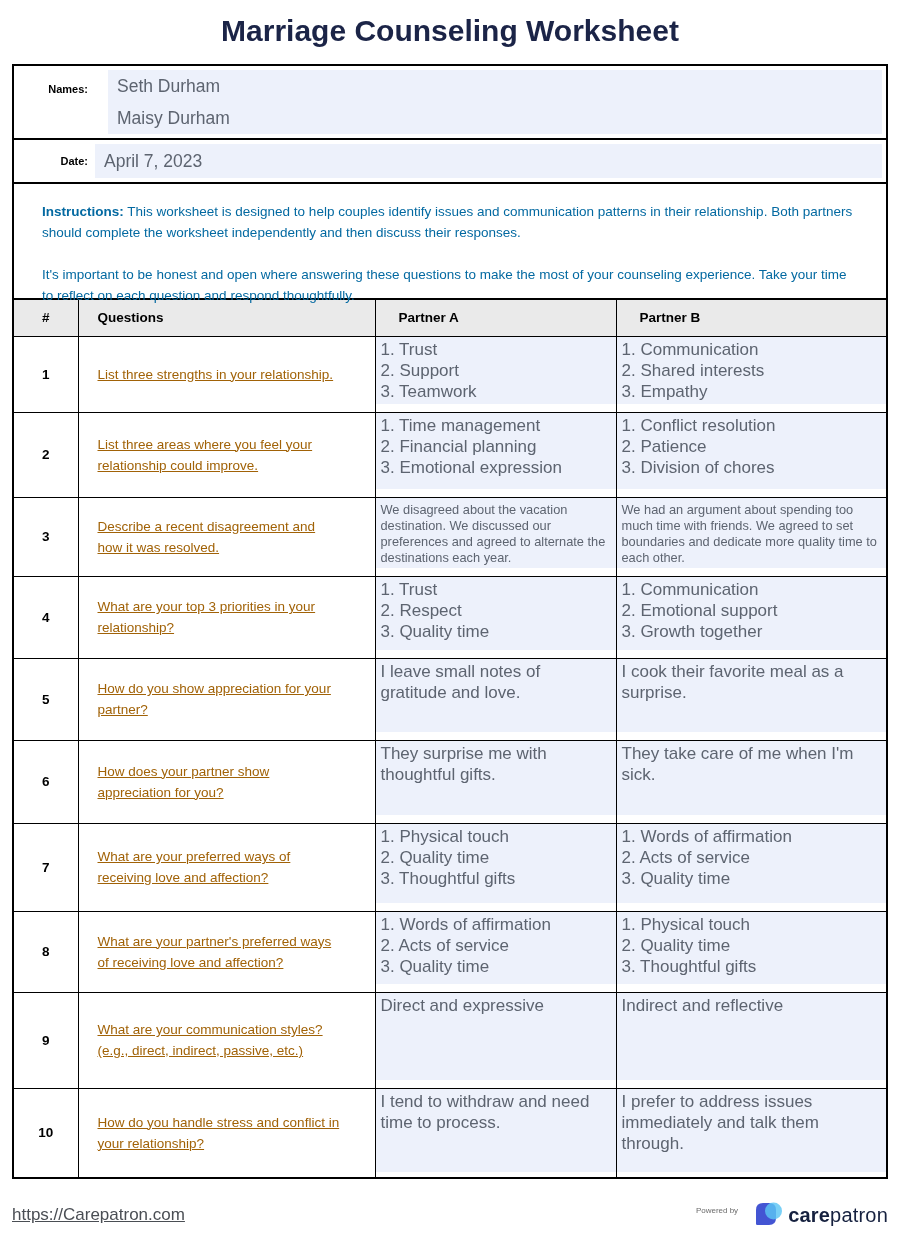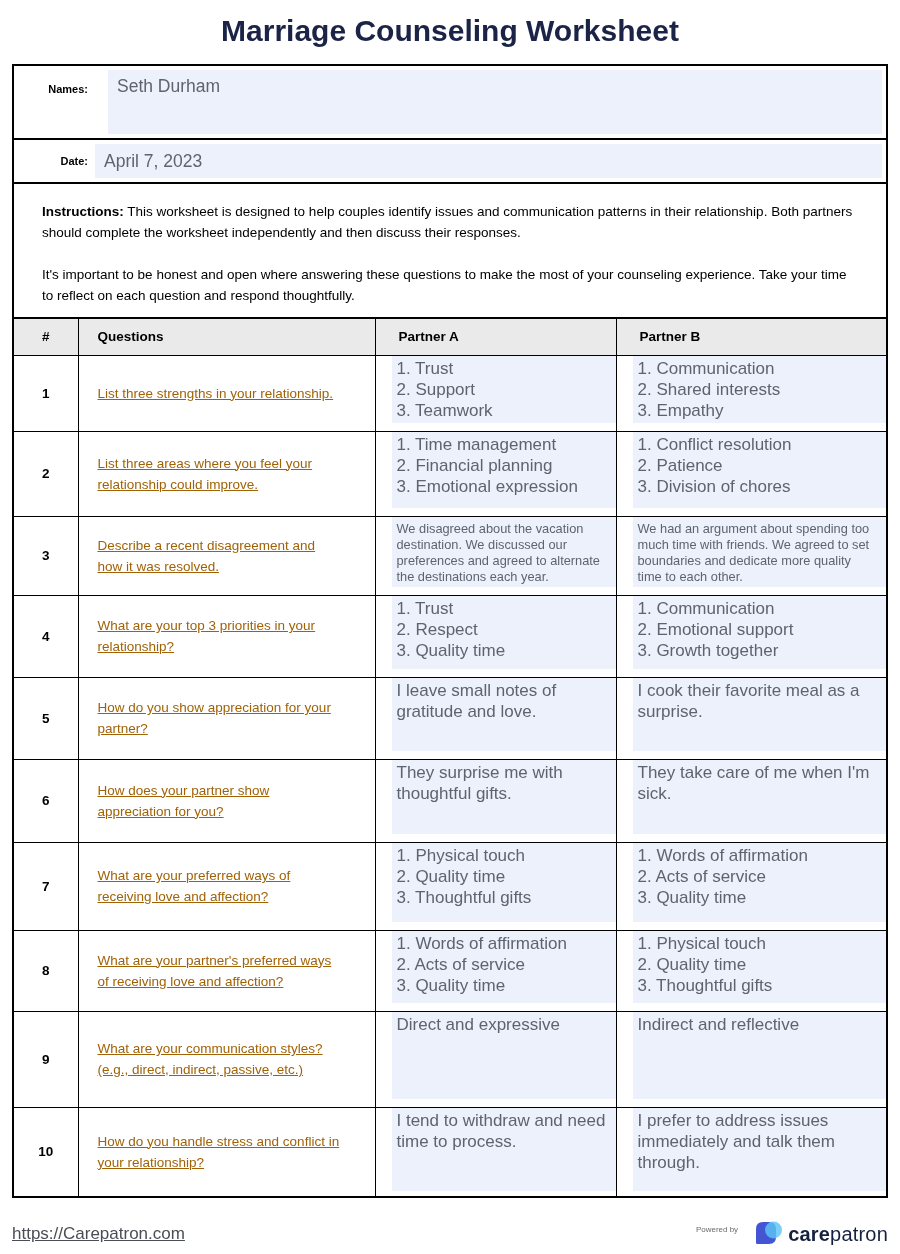--- a/index.html
+++ b/index.html
@@ -34,43 +34,43 @@
   .date-row .label-col{display:flex;align-items:center;justify-content:flex-end;}
   .hrow .field{
     flex:1;background:var(--field_bg);margin:4px 4px 4px 3px;
     font-size:17.5px;color:var(--value_gray);padding-left:9px;
   }
   .names-field .name-line{line-height:32px;}
   .date-field{display:flex;align-items:center;}
   
   .instructions{
     border-top:2px solid var(--border_black);
-    padding:17px 26px 10px 28px;height:135px;
-    font-size:13.5px;line-height:21px;color:#000000;
+    padding:17px 26px 10px 28px;height:116px;
+    font-size:13.5px;line-height:21px;color:#0369a1;
   }
   .instructions p{margin:0 0 21px 0;}
   .instructions .bold{font-weight:bold;}
   
   .qtable-wrap{border-top:2px solid var(--border_black);}
   table.qtable{border-collapse:collapse;border-style:hidden;width:100%;table-layout:fixed;}
   .qtable th,.qtable td{border:1px solid var(--border_black);}
   .qtable thead tr{height:36px;background:var(--header_bg);}
   .qtable th{font-size:13.5px;font-weight:bold;color:#000;text-align:left;}
   .qtable th.c-num{width:64px;text-align:center;}
   .qtable th.c-q{width:297px;padding-left:19px;}
   .qtable th.c-a{width:241px;padding-left:23px;}
   .qtable th.c-b{padding-left:23px;}
   .qtable td.num{text-align:center;font-size:13.5px;font-weight:bold;vertical-align:middle;}
   .qtable td.question{
     font-size:13.5px;line-height:21px;color:#a16207;
     padding:8px 34px 8px 19px;vertical-align:middle;text-decoration:underline;
   }
   .qtable td.answer{padding:0;vertical-align:top;}
   .fill{
-    background:var(--field_bg);margin:0 0 8px 16px;
+    background:var(--field_bg);margin:0 0 8px 0;
     font-size:17px;line-height:21px;color:var(--value_gray);
     padding:2px 8px 2px 5px;white-space:pre-line;
   }
   .fill.small{font-size:12.8px;line-height:16px;padding-top:4px;}
   tbody tr:nth-child(1){height:76px;}  tbody tr:nth-child(1) .fill{min-height:67px;}
   tbody tr:nth-child(2){height:85px;}  tbody tr:nth-child(2) .fill{min-height:76px;}
   tbody tr:nth-child(3){height:79px;}  tbody tr:nth-child(3) .fill{min-height:70px;}
   tbody tr:nth-child(4){height:82px;}  tbody tr:nth-child(4) .fill{min-height:73px;}
   tbody tr:nth-child(5){height:82px;}  tbody tr:nth-child(5) .fill{min-height:73px;}
   tbody tr:nth-child(6){height:83px;}  tbody tr:nth-child(6) .fill{min-height:74px;}
@@ -97,20 +97,21 @@
 <div class="page">
 
   <div class="page-title">Marriage Counseling Worksheet</div>
 
   <div class="doc">
 
     <div class="hrow names-row">
       <div class="label-col">Names:</div>
       <div class="field names-field">
         <div class="name-line">Seth Durham</div>
+        <div class="name-line">Maisy Durham</div>
       </div>
     </div>
 
     <div class="hrow date-row">
       <div class="label-col">Date:</div>
       <div class="field date-field">
         <span>April 7, 2023</span>
       </div>
     </div>
 

